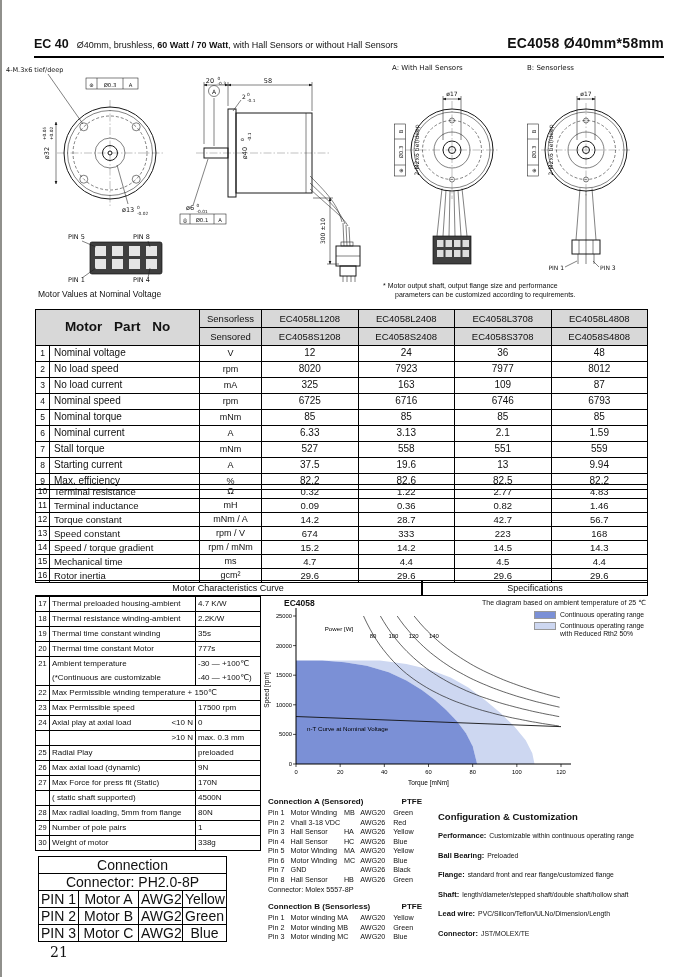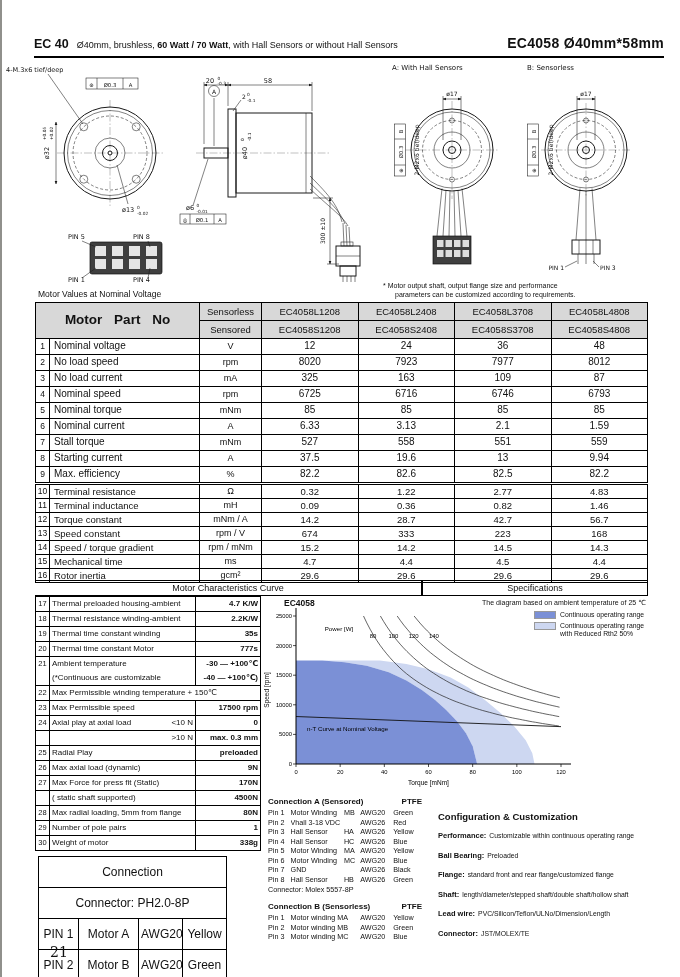--- a/index.html
+++ b/index.html
@@ -26,55 +26,55 @@
   .dim{fill:none;stroke:#1a1a1a;stroke-width:.55;}
   .fw{fill:#fff;}
 
   .mv-label{position:absolute;top:289px;left:38px;font-size:8.5px;}
   .note{position:absolute;top:281px;left:383px;font-size:7px;line-height:9px;}
   .note .note2{padding-left:12px;}
 
   
   table{border-collapse:collapse;table-layout:fixed;}
   .ptable{position:absolute;left:35px;width:613px;}
-  .ptable.main{top:302px;padding-left:48px;} .ptable.second{top:484px;}
+  .ptable.main{top:309px;padding-left:48px;} .ptable.second{top:484px;}
   .ptable td{border:1px solid #000;font-size:10px;text-align:center;padding:0 2px;height:15px;
              line-height:1.05;overflow:hidden;white-space:nowrap;}
   .ptable.second td{height:13px;font-size:9.5px;}
   .ptable td.c-label{text-align:left;padding-left:4px;}
   .ptable td.c-num{font-size:8.5px;padding:0;}
   .ptable td.c-unit{font-size:9px;}
   .ptable thead td{background:#d8d8d8;}
   td.pn{font-size:13.5px;font-weight:bold;word-spacing:8px;}
   td.hc{font-size:9.5px;height:17px;}
 
   .section-row{position:absolute;top:580px;left:35px;width:613px;height:16px;display:flex;font-size:9px;}
   .sec-cell{border:1px solid #000;display:flex;align-items:center;justify-content:center;box-sizing:border-box;}
   .sec-left{width:226px;} .sec-right{flex:1;border-left:none;}
 
   .spec-table{position:absolute;top:596px;left:35px;width:225px;}
   .spec-table td{border:1px solid #000;font-size:8px;height:14px;padding:0 2px;line-height:1;
                  overflow:hidden;white-space:nowrap;}
   .spec-table td.c-num{text-align:center;font-size:7.5px;padding:0;}
-  .spec-table td.c-sval{text-align:right;font-weight:bold;}
+  .spec-table td.c-sval{text-align:left;}
   .lblwrap{display:flex;justify-content:space-between;}
   .spec-table tr.nb td{border-bottom:none;} .spec-table tr.cont td{border-top:none;}
 
   
   .chart-cell{position:absolute;top:596px;left:260px;width:388px;height:214px;}
   .chart-title{position:absolute;left:24px;top:2px;font-size:8.5px;font-weight:600;}
   .amb{position:absolute;right:2px;top:3px;font-size:7px;}
   .legend{position:absolute;right:4px;top:15px;}
   .lg-item{display:flex;gap:4px;margin-bottom:3px;font-size:6.8px;line-height:7.5px;}
   .sw{width:22px;height:8px;flex:none;border:.5px solid #999;box-sizing:border-box;}
   #chart-svg{position:absolute;left:0;top:0;}
 
   
   .conn-table{position:absolute;top:856px;left:38px;width:188px;}
-  .conn-table td{border:1px solid #000;font-size:12px;height:13px;text-align:center;padding:8px 2px;
+  .conn-table td{border:1px solid #000;font-size:14px;height:13px;text-align:center;padding:0 2px;
                  white-space:nowrap;overflow:hidden;}
   .connA{position:absolute;top:797px;left:268px;width:170px;}
   .conn-head{display:flex;font-size:8px;font-weight:bold;margin:0 0 2px 0;}
   .conn-head .ptfe{margin-left:auto;margin-right:16px;}
   .connA table{width:158px;}
   .connA td{font-size:7.2px;height:9.5px;padding:0;line-height:1;white-space:nowrap;overflow:hidden;}
   .conn-foot{font-size:7.2px;margin:1px 0 8px 0;}
   .config{position:absolute;top:811px;left:438px;width:214px;}
   .cfg-title{font-size:9.5px;font-weight:bold;margin-bottom:9px;}
   .cfg-item{font-size:6.8px;margin-bottom:10.5px;white-space:nowrap;overflow:hidden;}

